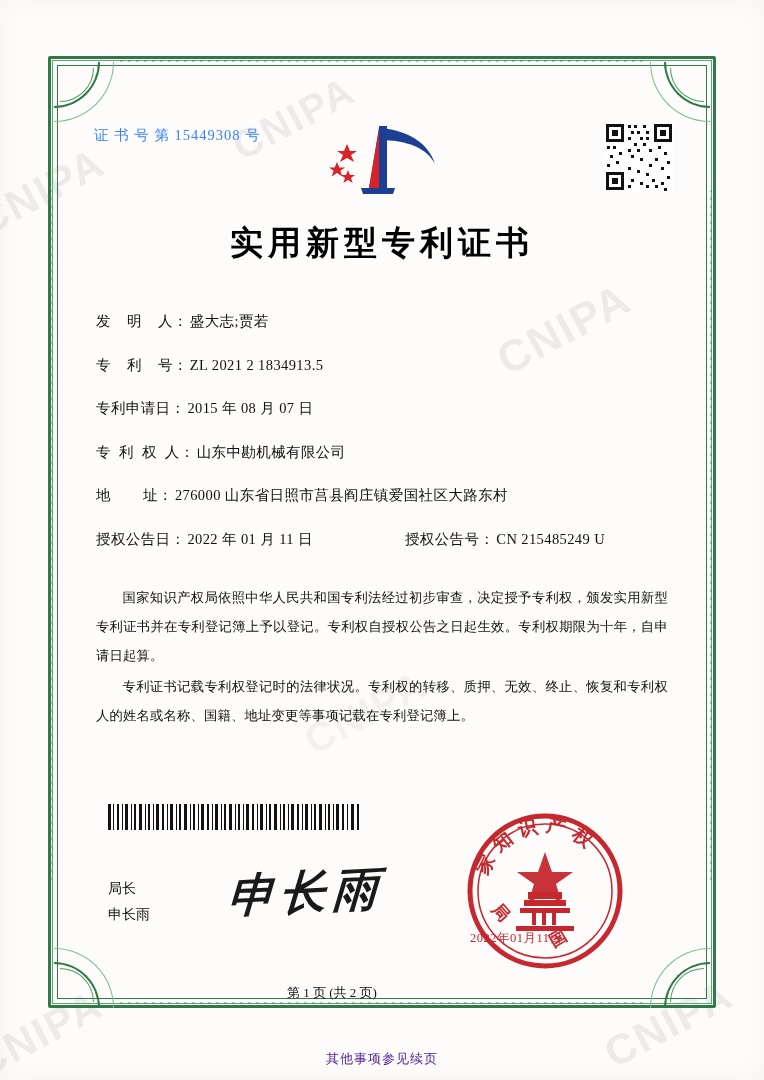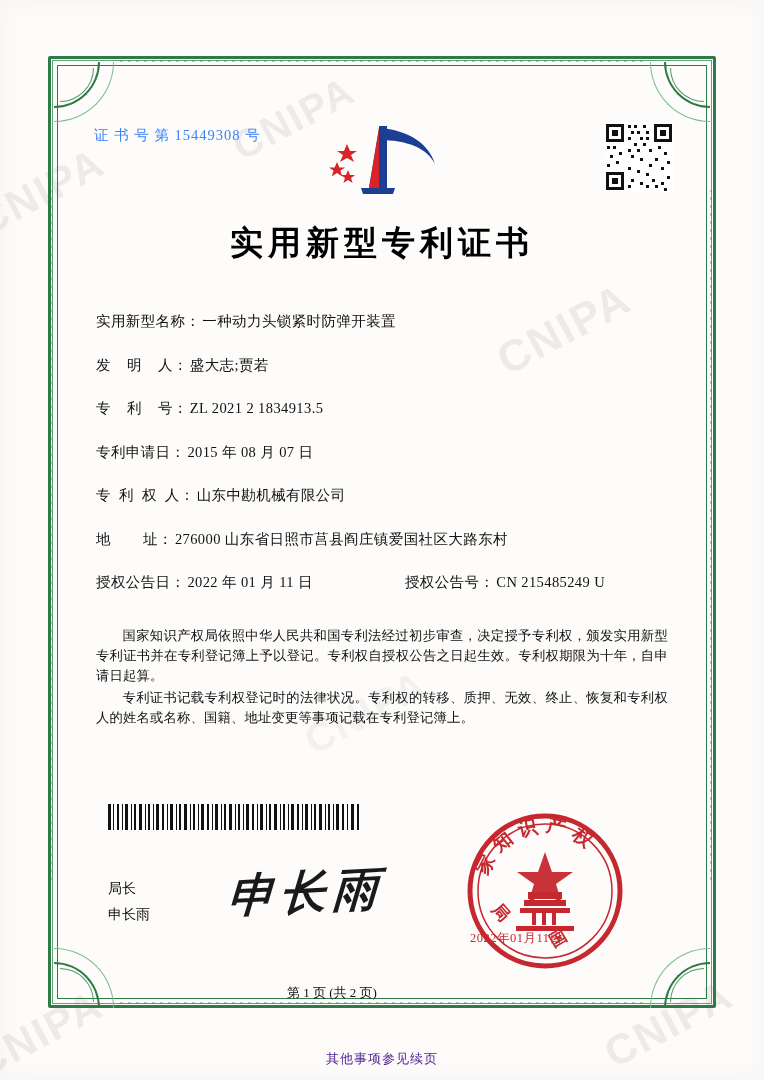--- a/index.html
+++ b/index.html
@@ -168,21 +168,21 @@
   }
   .f-value { margin-left: 2px; }
   .f-right {
     margin-left: 92px;
   }
 
   .paragraphs {
     margin-top: 34px;
     padding: 0 6px;
     font-size: 13.3px;
-    line-height: 20px;
+    line-height: 29px;
     color: #111;
     text-align: justify;
     letter-spacing: .2px;
   }
   .paragraphs p { margin: 0 0 2px 0; text-indent: 2em; }
 
   
   .barcode {
     position: absolute;
     left: 108px; top: 804px;
@@ -359,24 +359,20 @@
             <rect x="60" y="66" width="3" height="3"></rect>
         </g>
       </svg>
     </div>
 
     <div class="cert-no">证 书 号 第 15449308 号</div>
 
     <div class="title">实用新型专利证书</div>
 
     <div class="fields">
-      <div class="field">
-        <span class="f-label">实用新型名称：</span>
-        <span class="f-value">一种动力头锁紧时防弹开装置</span>
-      </div>
       <div class="field">
         <span class="f-label">发    明    人：</span>
         <span class="f-value">盛大志;贾若</span>
       </div>
       <div class="field">
         <span class="f-label">专    利    号：</span>
         <span class="f-value">ZL 2021 2 1834913.5</span>
       </div>
       <div class="field">
         <span class="f-label">专利申请日：</span>

